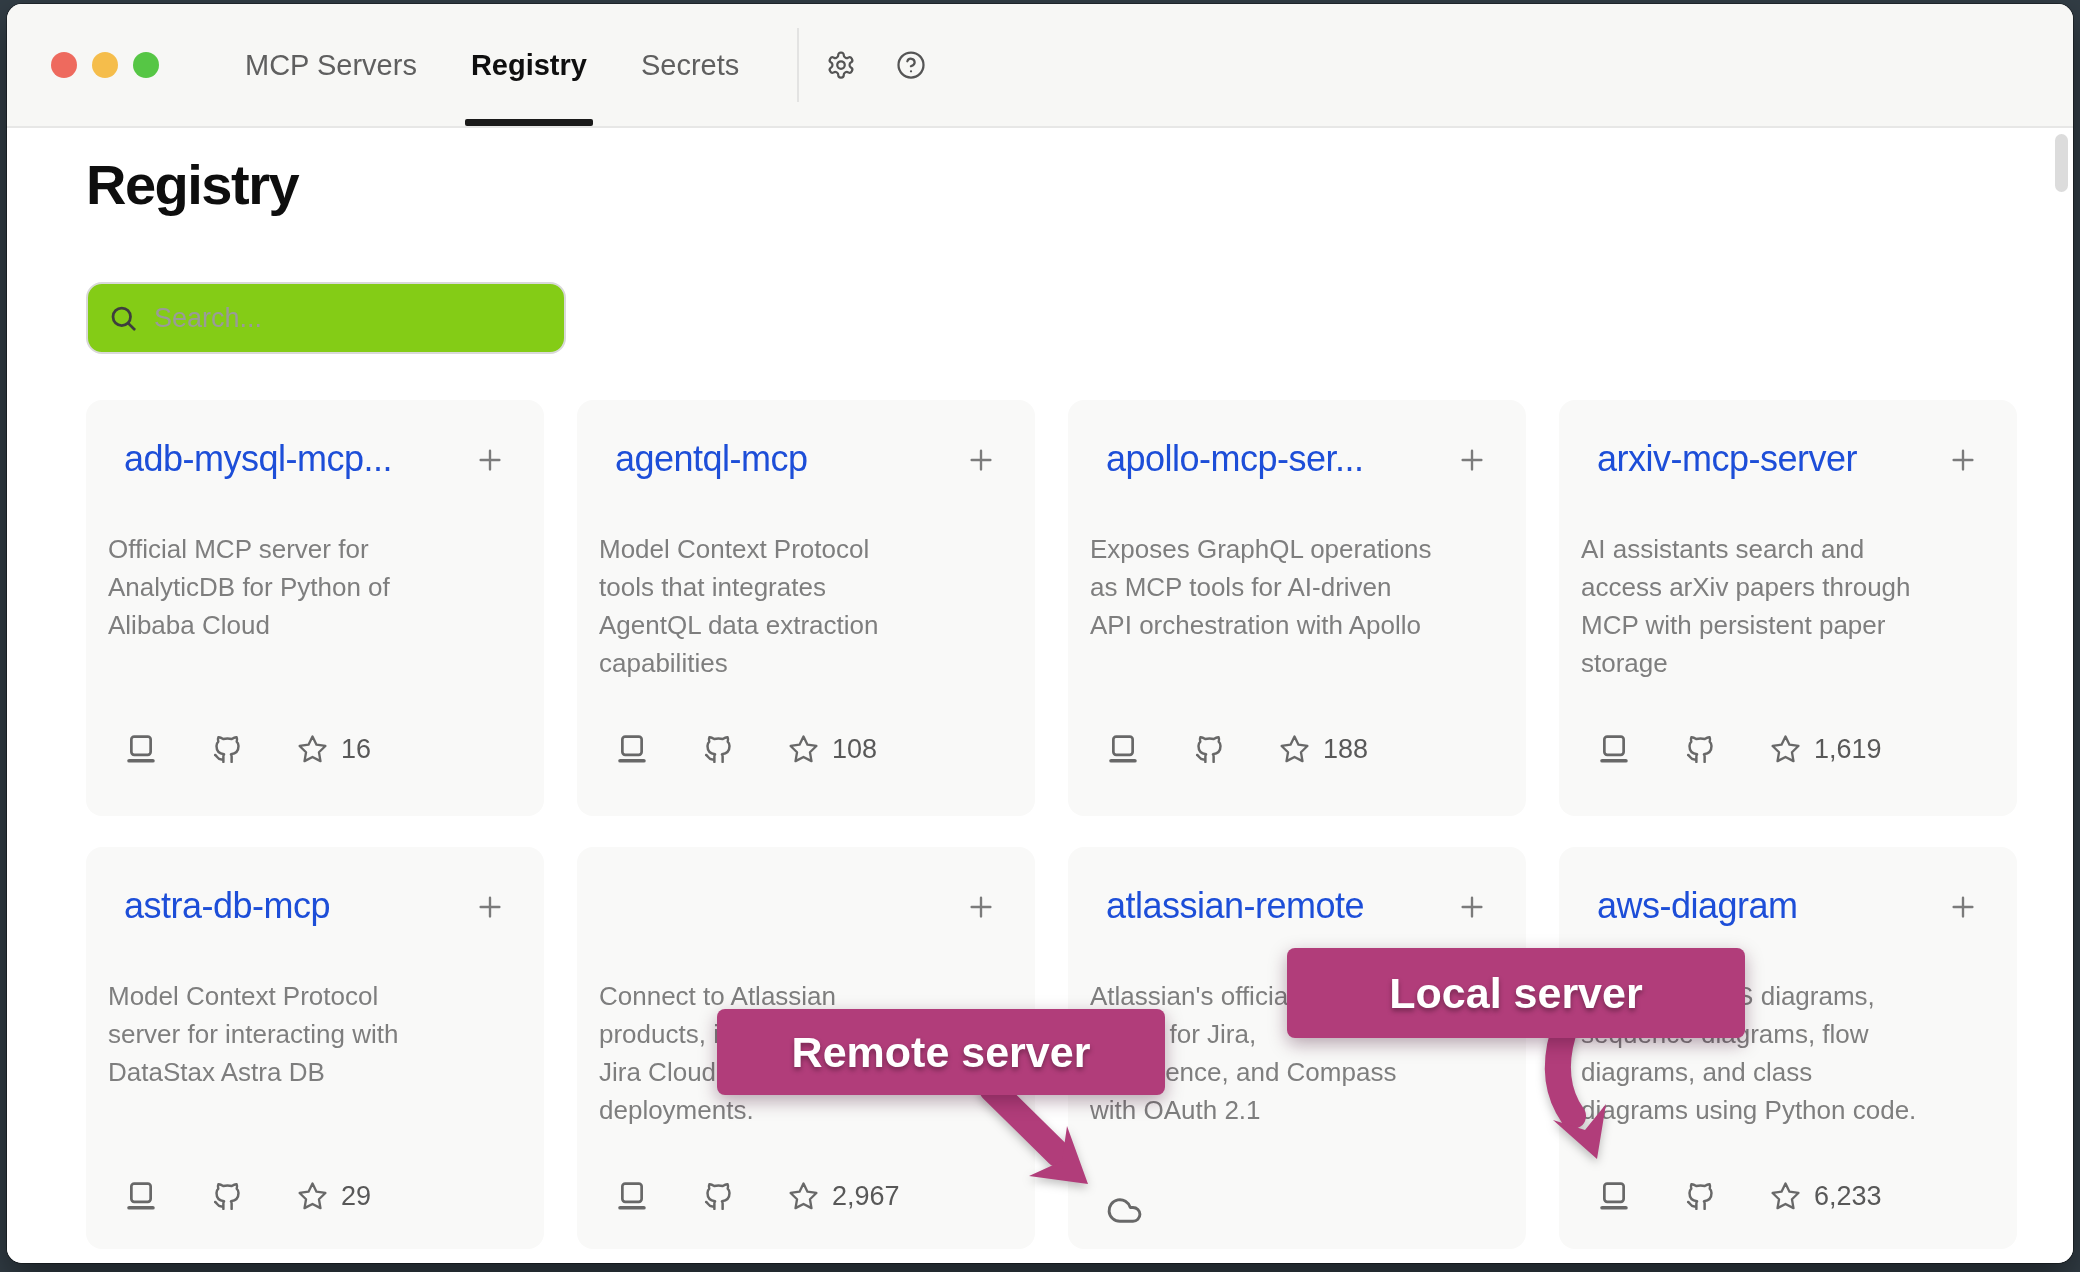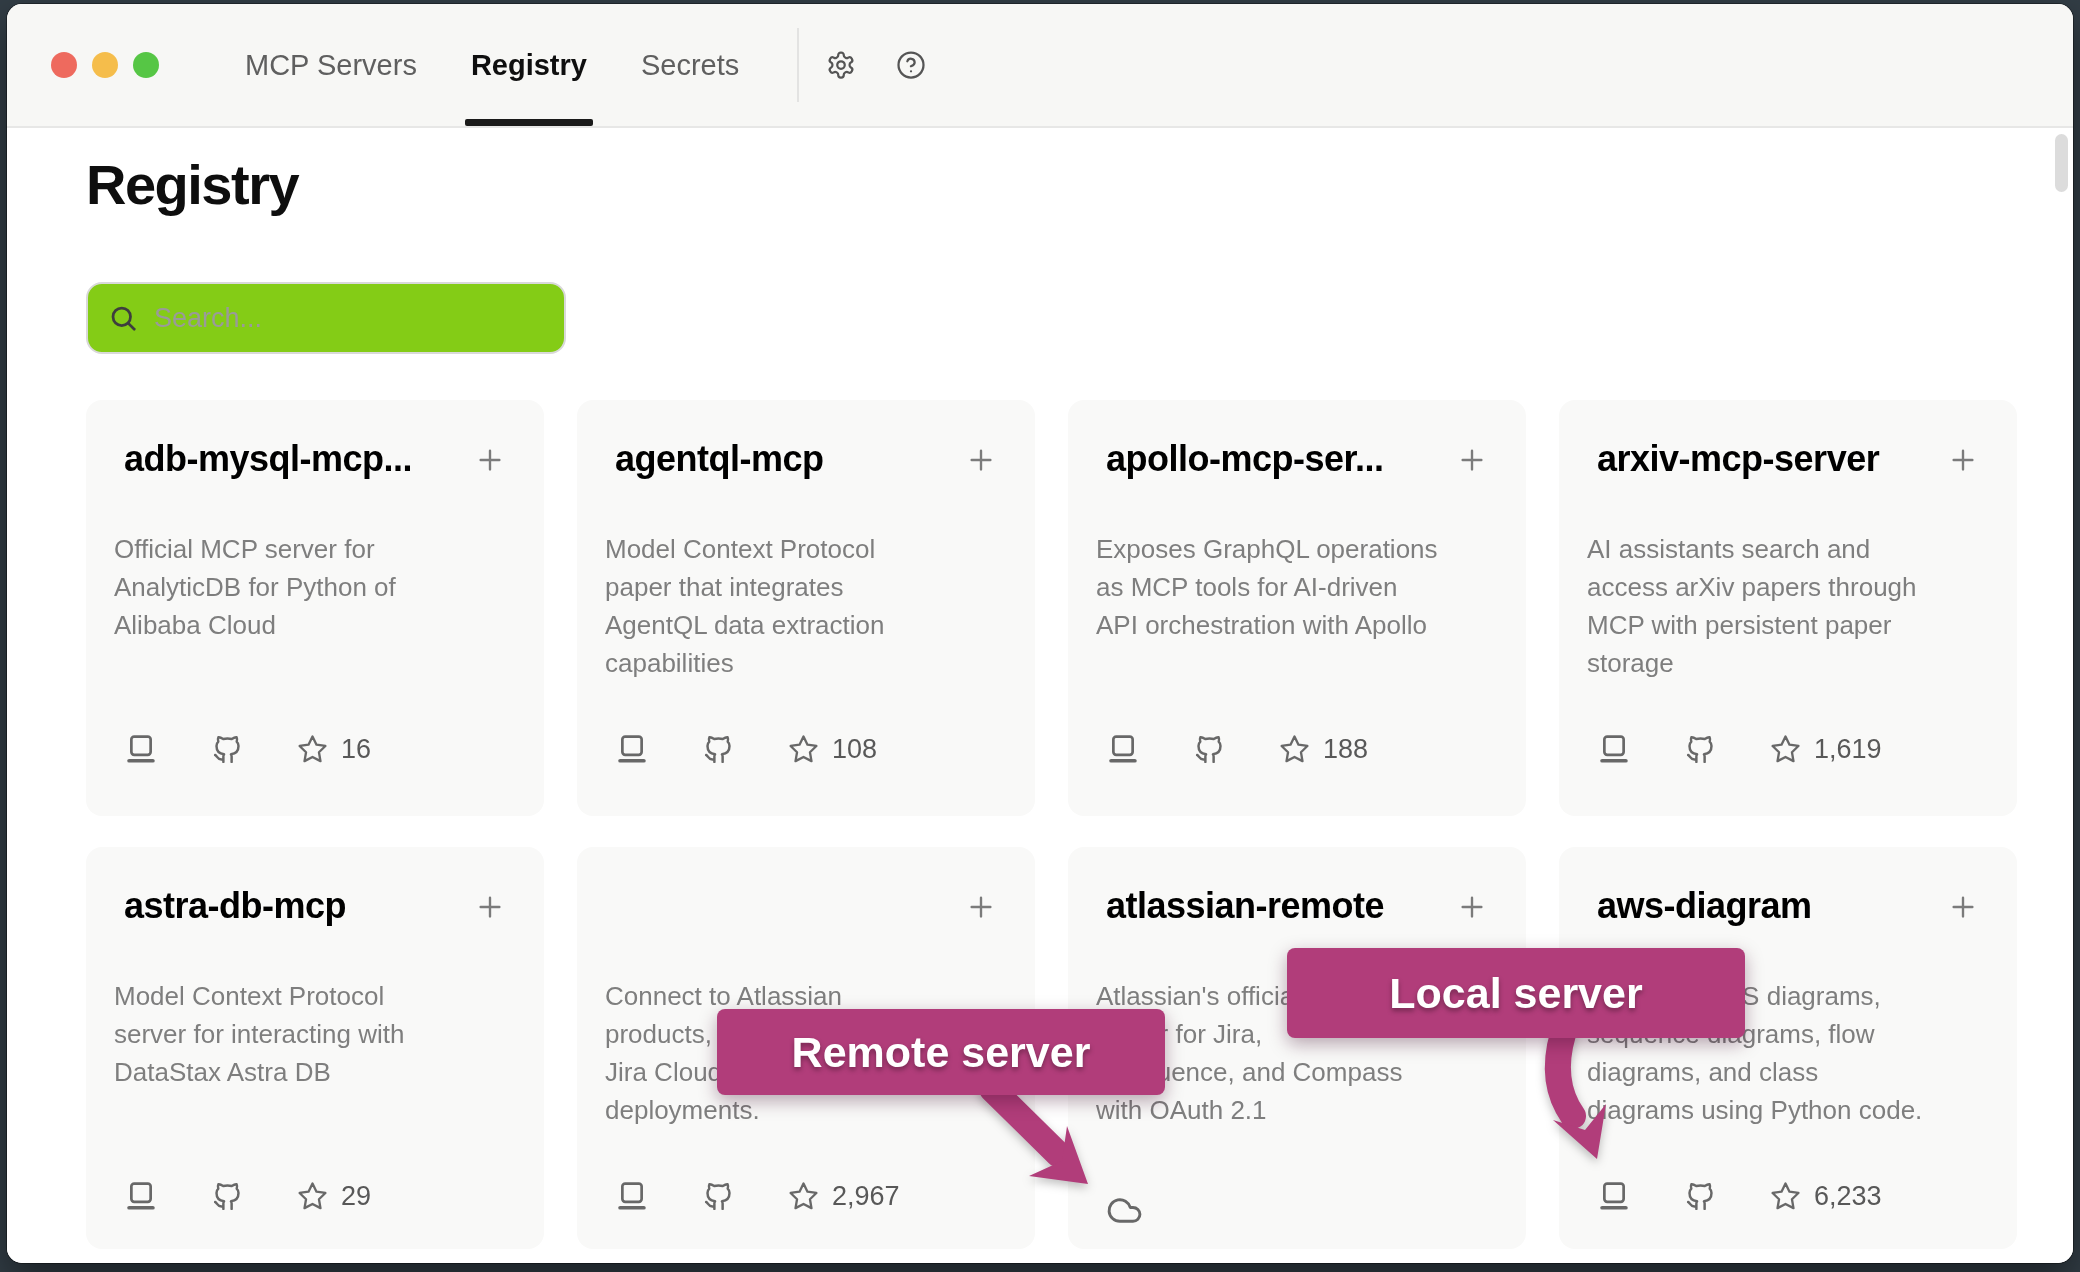--- a/index.html
+++ b/index.html
@@ -59,31 +59,31 @@
   .grid {
     position:absolute; left:79px; top:270px;
     display:grid; grid-template-columns:repeat(4,458px);
     grid-template-rows:416px 402px; column-gap:33px; row-gap:31px;
   }
   .card {
     position:relative; background:#f9f9f8; border-radius:16px;
     padding:38px; cursor:pointer;
   }
   .card-title {
-    font-size:36px; font-weight:700; color:#000000; letter-spacing:-0.5px;
+    font-size:36px; font-weight:400; color:#1d4ed8; letter-spacing:-0.5px;
     padding-right:70px; white-space:nowrap; overflow:hidden;
   }
   .add-btn {
     position:absolute; top:36px; right:30px; width:48px; height:48px;
     background:none; border:none; color:#7b7b7b; cursor:pointer;
     display:flex; align-items:center; justify-content:center;
   }
   .add-btn svg { width:30px; height:30px; }
   .card-desc {
-    position:absolute; left:28px; top:130px; right:30px;
+    position:absolute; left:22px; top:130px; right:30px;
     font-size:26px; line-height:38px; color:#7e7e7e;
   }
   .card-desc div { white-space:nowrap; }
   .card-footer {
     position:absolute; left:38px; top:330px; height:38px;
     display:flex; align-items:center; gap:53px; color:#686868;
   }
   .card-footer svg { display:block; }
   .icon-laptop { width:34px; height:34px; }
   .icon-github { width:33px; height:33px; }
@@ -187,21 +187,21 @@
 
   <div class="card">
     <div class="card-title">agentql-mcp</div>
     <button class="add-btn">
       <svg viewBox="0 0 24 24" fill="none" stroke="currentColor" stroke-width="1.9" stroke-linecap="round">
         <path d="M12 4.5v15M4.5 12h15"></path>
       </svg>
     </button>
     <div class="card-desc">
             <div>Model Context Protocol</div>
-            <div>paper that integrates</div>
+            <div>tools that integrates</div>
             <div>AgentQL data extraction</div>
             <div>capabilities</div>
           </div>
     <div class="card-footer footer-local">
       <svg class="icon-laptop" viewBox="0 0 24 24" fill="none" stroke="currentColor" stroke-width="1.9" stroke-linecap="round" stroke-linejoin="round">
         <rect x="5.2" y="3.2" width="13.6" height="13" rx="2"></rect>
         <path d="M3.6 20.3h16.8" stroke-width="2.6"></path>
       </svg>
       <svg class="icon-github" viewBox="0 0 24 24" fill="none" stroke="currentColor" stroke-width="1.8" stroke-linecap="round" stroke-linejoin="round">
         <path d="M9 19c-4.3 1.4-4.3-2.5-6-3m12 5v-3.5c0-1 .1-1.4-.5-2 2.8-.3 5.5-1.4 5.5-6a4.6 4.6 0 0 0-1.3-3.2 4.2 4.2 0 0 0-.1-3.2s-1.1-.3-3.5 1.3a12.3 12.3 0 0 0-6.2 0C6.5 2.8 5.4 3.1 5.4 3.1a4.2 4.2 0 0 0-.1 3.2A4.6 4.6 0 0 0 4 9.5c0 4.6 2.7 5.7 5.5 6-.6.6-.6 1.2-.5 2V21"></path>

